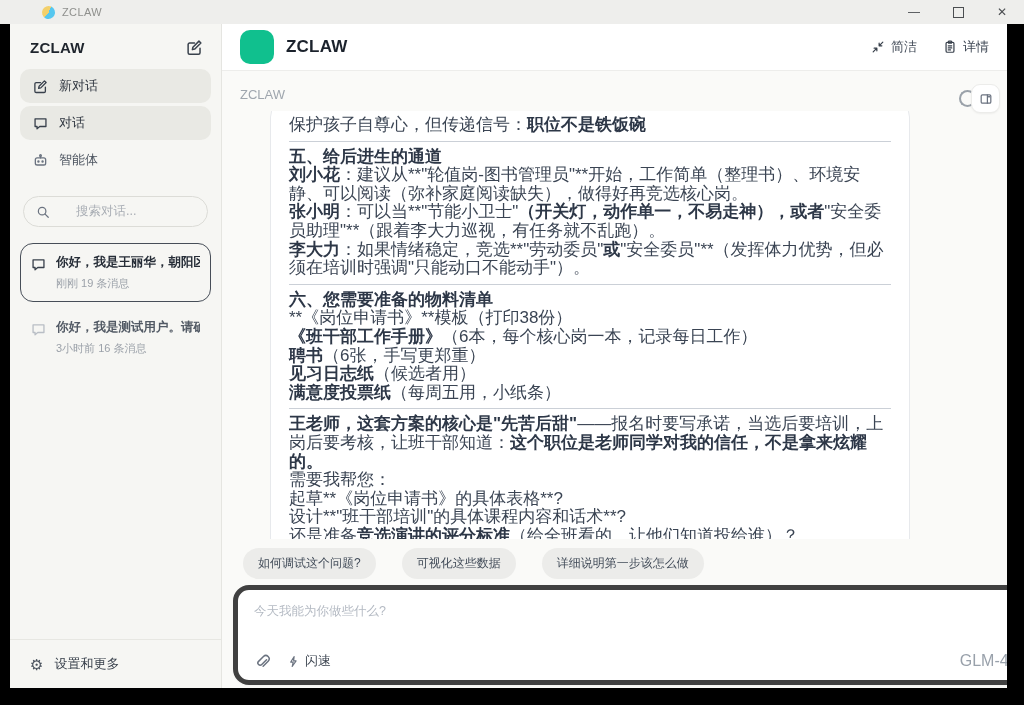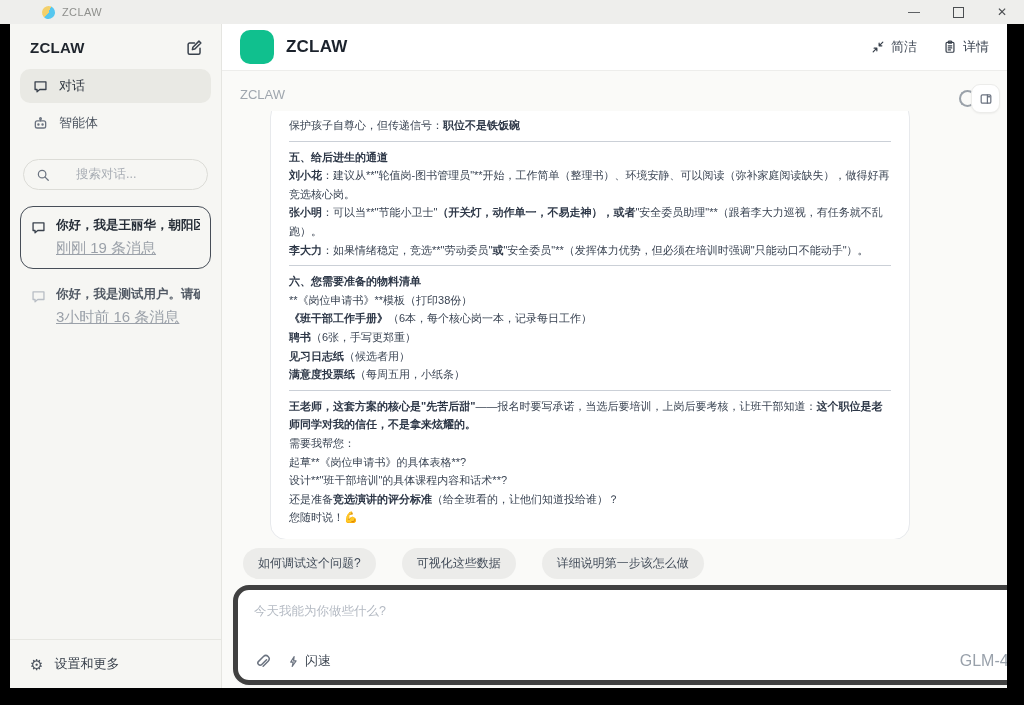--- a/index.html
+++ b/index.html
@@ -31,21 +31,21 @@
   .icon{display:inline-flex;align-items:center;justify-content:center;flex:none;}
   .search{margin:16px 13px 4px;display:flex;align-items:center;gap:26px;border:1px solid #dcdcd7;
     border-radius:999px;padding:6px 12px;font-size:12.5px;color:#a8adb4;background:transparent;}
   .conv-list{padding:0 10px;margin-top:12px;}
   .conv{display:flex;gap:10px;padding:10px 10px;border-radius:13px;border:1.5px solid transparent;
     margin-bottom:6px;align-items:flex-start;}
   .conv.selected{border-color:#474e58;}
   .conv-body{min-width:0;}
   .conv-title{font-size:12.5px;font-weight:700;color:#262d37;white-space:nowrap;overflow:hidden;}
   .conv.dim .conv-title{color:#525a65;font-weight:600;}
-  .conv-meta{font-size:15px;color:#9ba1a9;margin-top:5px;text-decoration:underline;}
+  .conv-meta{font-size:11px;color:#9ba1a9;margin-top:5px;}
   .sb-footer{margin-top:auto;border-top:1px solid #e7e7e2;padding:15px 20px;display:flex;
     align-items:center;gap:11px;font-size:13px;color:#39414c;}
   .gear-glyph{font-size:15px;line-height:1;color:#4a525d;}
   
   .main{flex:1;display:flex;flex-direction:column;min-width:0;}
   .main-header{height:46px;min-height:46px;background:#fff;border-bottom:1px solid #ededeb;
     display:flex;align-items:center;padding:0 18px 0 18px;}
   .brand-logo{width:34px;height:34px;border-radius:10px;background:#10c08e;margin-right:12px;}
   .brand-name{font-weight:700;font-size:17px;color:#1b222c;letter-spacing:.2px;}
   .header-actions{margin-left:auto;display:flex;gap:26px;}
@@ -54,21 +54,21 @@
   .chat{flex:1;position:relative;background:#fafaf8;overflow:hidden;}
   .assistant-label{position:absolute;top:16px;left:18px;font-size:13px;color:#9fa6ae;}
   .float-tools{position:absolute;top:13px;right:7px;display:flex;align-items:center;}
   .c-ring{width:13px;height:13px;border:2px solid #9aa1a9;border-right-color:transparent;
     border-radius:50%;margin-right:-5px;}
   .panel-btn{width:27px;height:27px;background:#fff;border:1px solid #ececea;border-radius:9px;
     display:flex;align-items:center;justify-content:center;box-shadow:0 1px 2px rgba(0,0,0,.05);}
   .viewport{position:absolute;top:40px;left:48px;width:640px;height:428px;overflow:hidden;}
   .bubble{box-sizing:border-box;margin-top:-10px;background:#fff;border:1px solid #e7e9ec;
     border-radius:16px;padding:14px 18px 12px;}
-  .bubble p{margin:0;font-size:11px;line-height:18.6px;color:#3a4453;}
+  .bubble p{margin:0;font-size:17px;line-height:18.6px;color:#3a4453;}
   .bubble b{font-weight:700;color:#2d3747;}
   .bubble hr{border:none;border-top:1px solid #cbd0d7;margin:6px 0;}
   .chips{position:absolute;top:477px;left:21px;display:flex;gap:26px;}
   .chip{background:#ececea;border-radius:999px;padding:7px 15px;font-size:12px;color:#414b58;cursor:default;}
   
   .composer{position:absolute;left:11px;top:514px;width:860px;height:100px;background:#fff;
     border:5px solid #404040;border-radius:16px;box-sizing:border-box;box-shadow:0 1px 3px rgba(0,0,0,.03);}
   .composer textarea{border:none;outline:none;resize:none;background:transparent;width:720px;
     height:40px;margin:13px 0 0 16px;padding:0;font-family:inherit;font-size:12.5px;color:#333;}
   .composer textarea::placeholder{color:#b4bac3;}
@@ -105,20 +105,29 @@
         <span class="sb-title">ZCLAW</span>
         <span class="icon">
           <svg class="ln dark" width="17" height="17" viewBox="0 0 16 16">
               <path d="M13.2 8.6V13a1.4 1.4 0 0 1-1.4 1.4H3.4A1.4 1.4 0 0 1 2 13V5.2a1.4 1.4 0 0 1 1.4-1.4H8"></path>
               <path d="M12.2 2l1.8 1.8L8.3 9.5l-2.3.5.5-2.3z"></path>
             </svg>
         </span>
       </div>
 
       <nav class="sb-nav">
+        <div class="sb-item active">
+          <span class="icon">
+            <svg class="ln dark" width="15" height="15" viewBox="0 0 16 16">
+                <path d="M13.2 8.6V13a1.4 1.4 0 0 1-1.4 1.4H3.4A1.4 1.4 0 0 1 2 13V5.2a1.4 1.4 0 0 1 1.4-1.4H8"></path>
+                <path d="M12.2 2l1.8 1.8L8.3 9.5l-2.3.5.5-2.3z"></path>
+              </svg>
+          </span>
+          <span>新对话</span>
+        </div>
         <div class="sb-item active">
           <span class="icon">
             <svg class="ln dark" width="15" height="15" viewBox="0 0 16 16">
                 <path d="M2.2 3h11.6v8.2H7.2l-2.9 2.4v-2.4H2.2z"></path>
               </svg>
           </span>
           <span>对话</span>
         </div>
         <div class="sb-item plain">
           <span class="icon">

